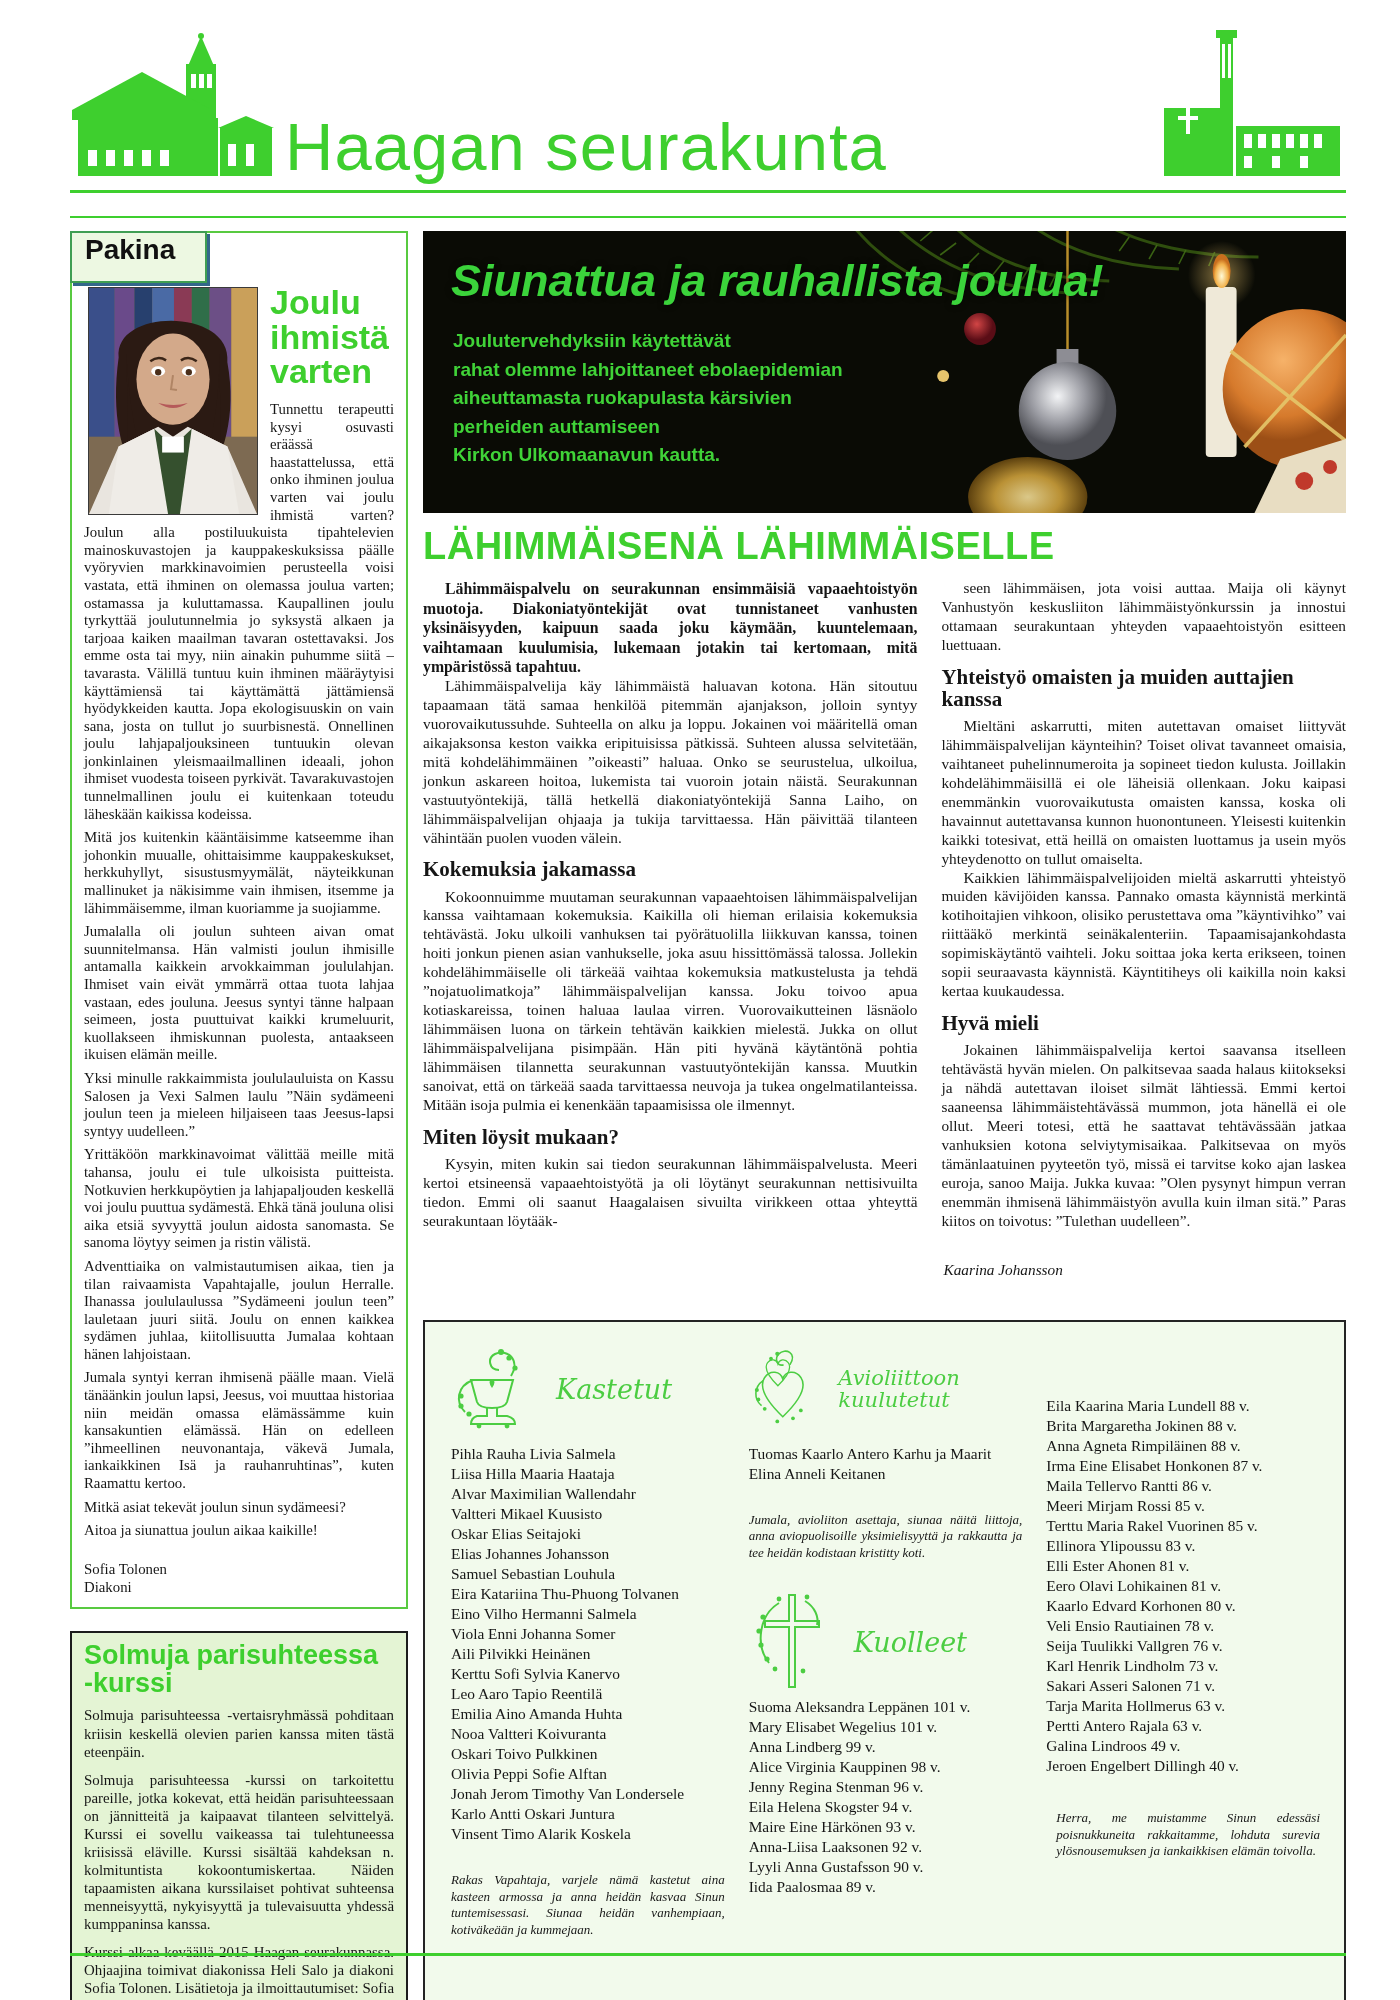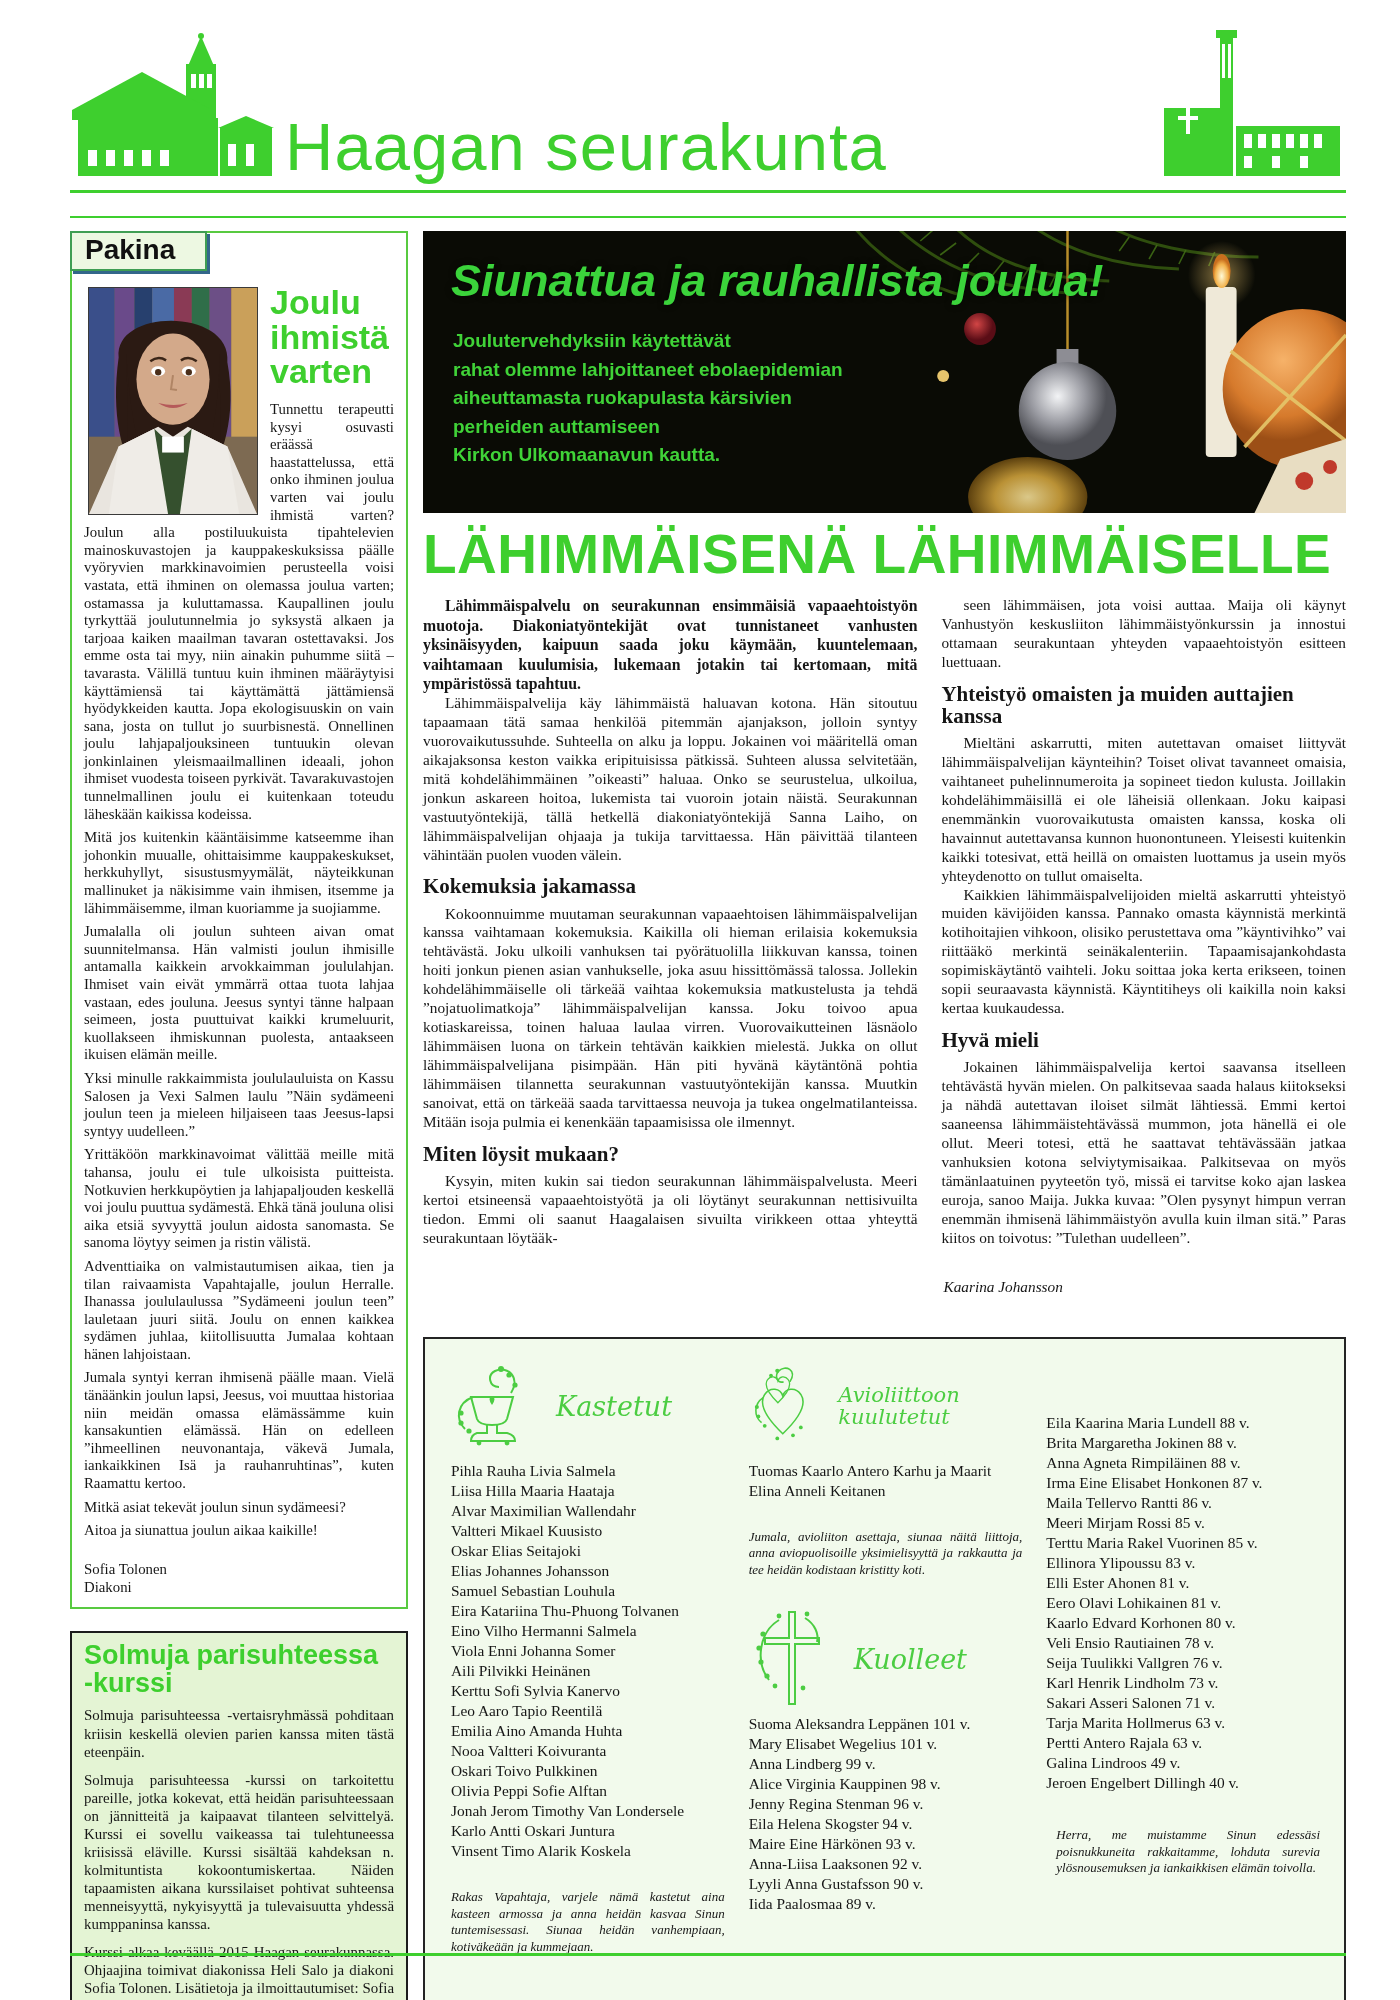--- a/index.html
+++ b/index.html
@@ -29,21 +29,21 @@
   
   .content{display:flex;gap:15px}
   .left-col{width:338px;flex:none;display:flex;flex-direction:column}
   .right-col{flex:1;display:flex;flex-direction:column;min-width:0}
   
   .pakina-box{border:2px solid #58ca40;position:relative;padding:50px 12px 10px 12px}
   .pakina-label{
     position:absolute;top:-2px;left:-2px;background:var(--pakina-fill);
     border:2px solid #3f9e53;box-shadow:3px 3px 0 #33678a;
     font-family:"Liberation Sans", sans-serif;font-weight:bold;font-size:28px;
-    padding:1px 30px 3px 13px;color:#111;
+    padding:1px 30px 15px 13px;color:#111;
   }
   .pakina-photo{float:left;width:170px;height:228px;margin:4px 12px 6px 4px;border:1px solid #3a3a3a;display:block}
   .pakina-title{
     font-family:"Liberation Sans", sans-serif;font-weight:bold;color:var(--green);
     font-size:34px;line-height:1.02;margin:2px 0 12px 4px;
   }
   .pakina-box p.para{font-size:14.8px;line-height:1.19;text-align:justify;margin:0 0 6px}
   .author{margin:0;font-size:14.8px;line-height:1.25}
   .author.first{margin-top:20px}
   
@@ -62,21 +62,21 @@
     font-size:45px;color:#3bd43b;white-space:nowrap;text-shadow:0 0 6px rgba(0,0,0,.6);
   }
   .banner-lines{
     position:absolute;left:30px;top:96px;
     font-family:"Liberation Sans", sans-serif;font-weight:bold;
     font-size:19px;color:#40d338;line-height:1.5;
   }
   
   .article-title{
     font-family:"Liberation Sans", sans-serif;font-weight:bold;color:var(--green);
-    font-size:55px;margin:14px 0 14px;line-height:1;letter-spacing:.5px;white-space:nowrap;
+    font-size:38px;margin:14px 0 14px;line-height:1;letter-spacing:.5px;white-space:nowrap;
   }
   .cols{display:flex;gap:24px}
   .colA{flex:55;min-width:0}
   .colB{flex:45;min-width:0}
   .cols p{font-size:15.3px;line-height:1.24;text-align:justify;text-indent:22px;margin:0}
   .cols p.lead{font-weight:bold;font-size:15.8px}
   .cols h4{font-size:21px;font-weight:bold;margin:11px 0 7px;line-height:1.05}
   .byline{text-align:right;font-style:italic;font-size:16px;margin:30px 2px 22px !important;text-indent:0 !important}
   
   .lists-box{

